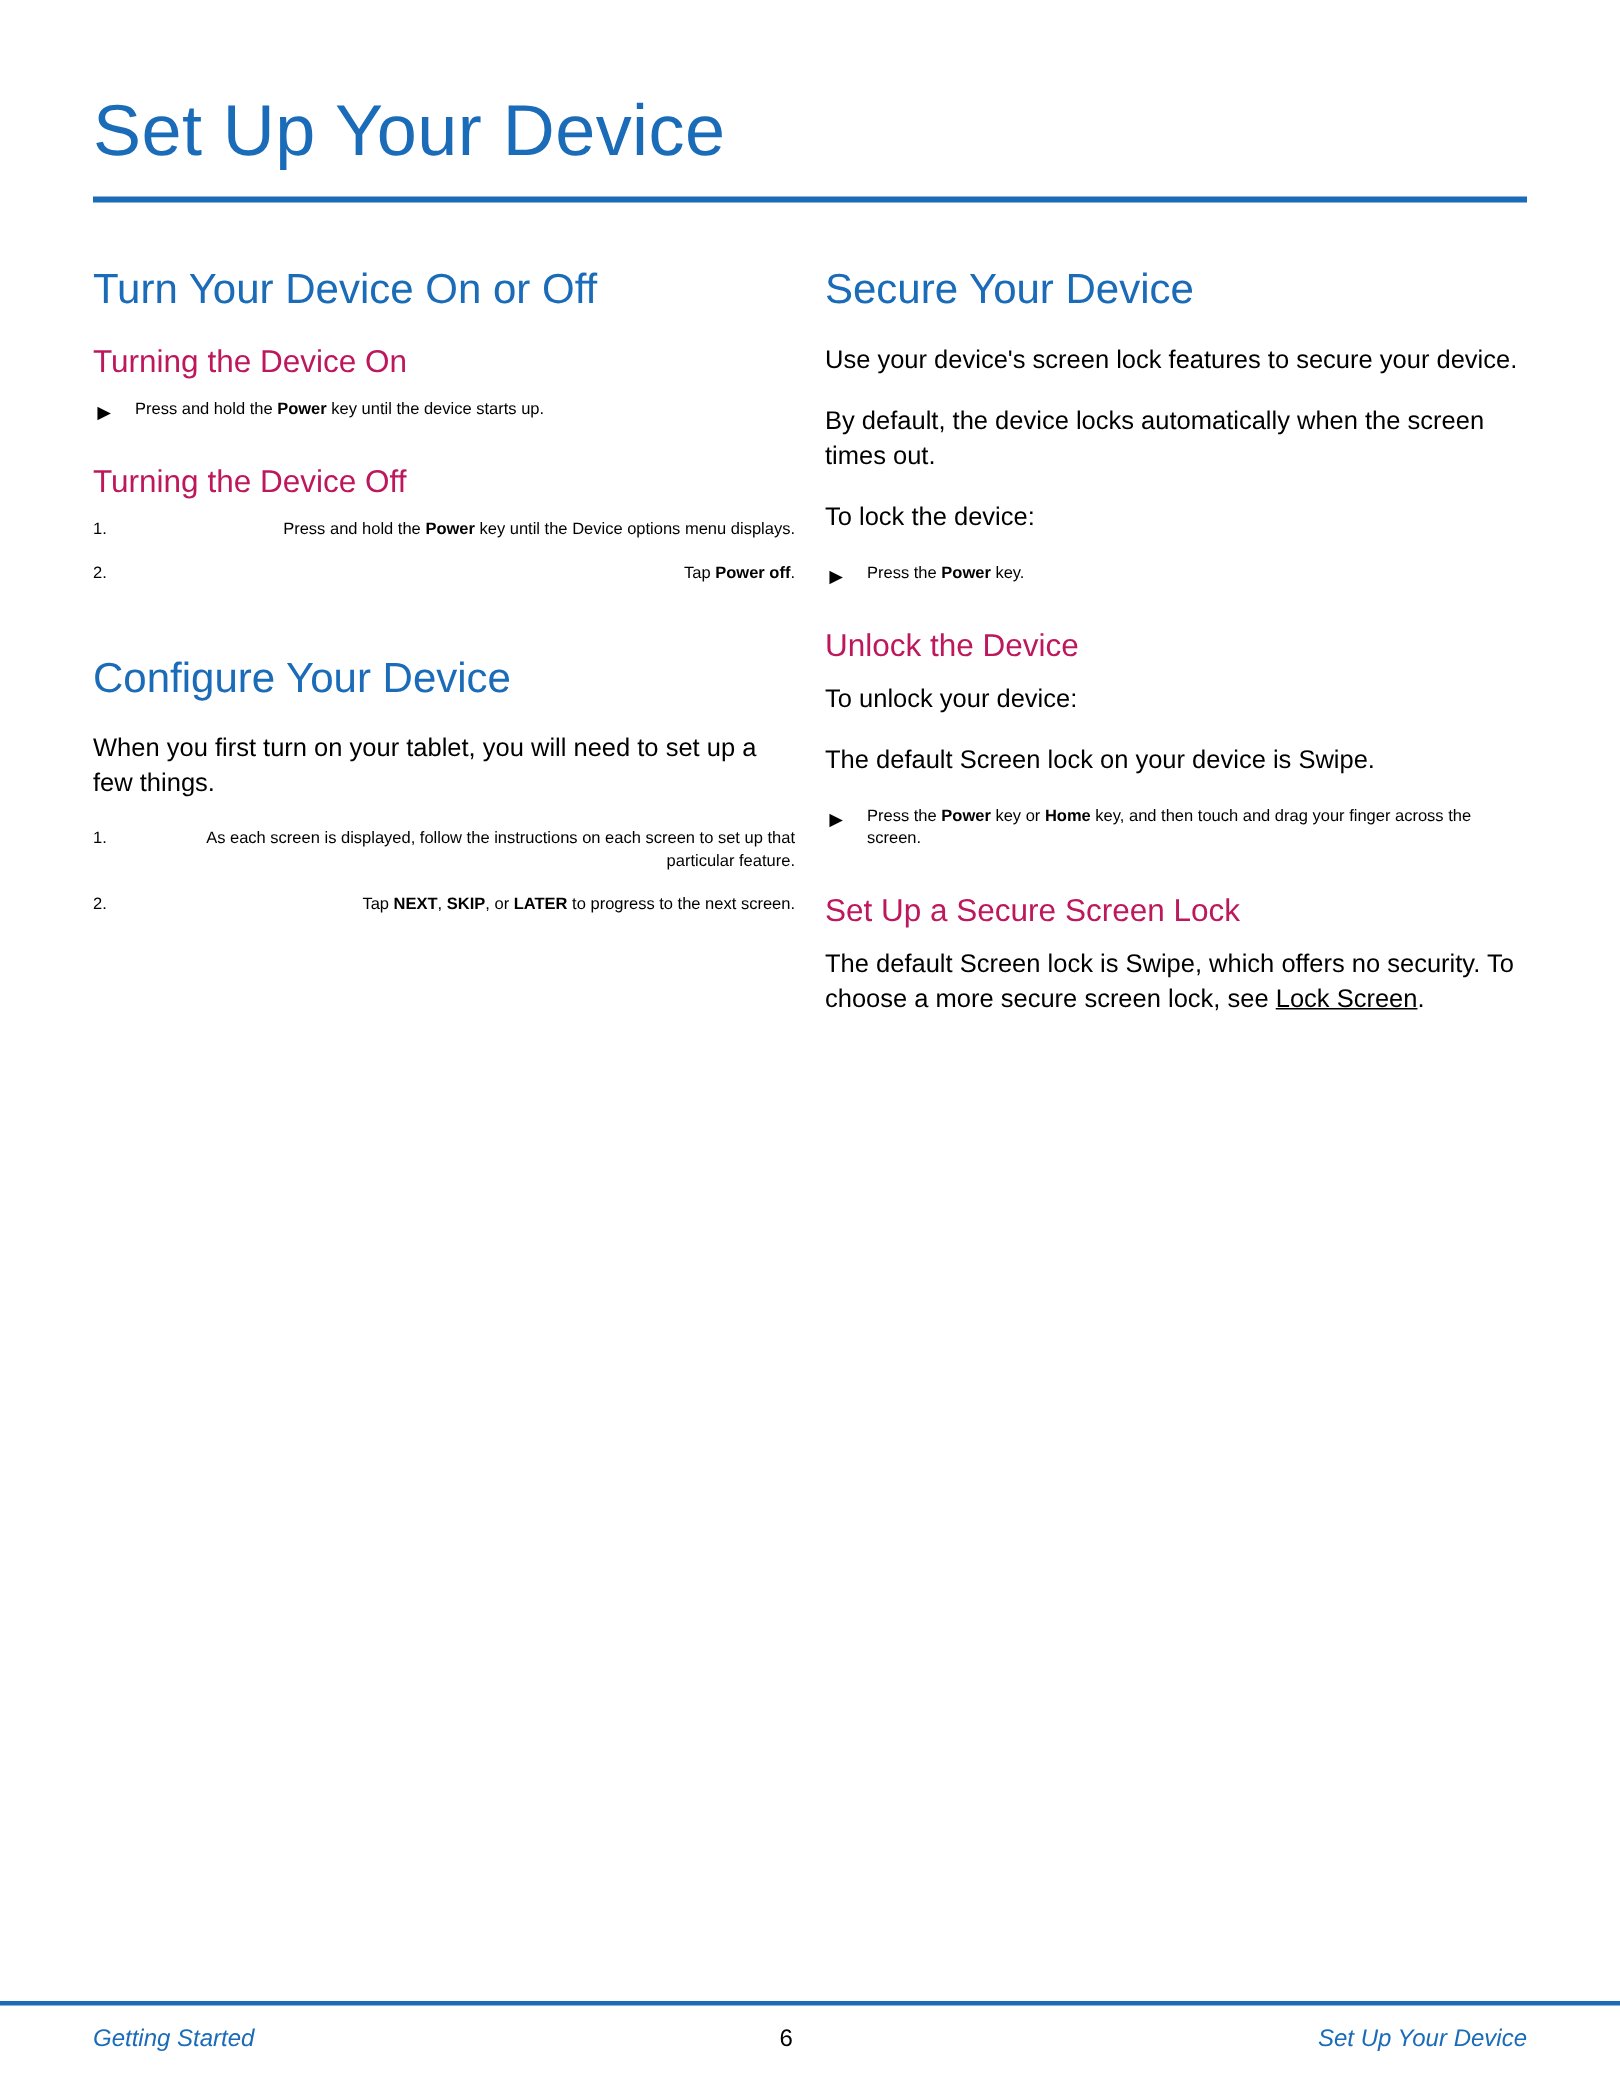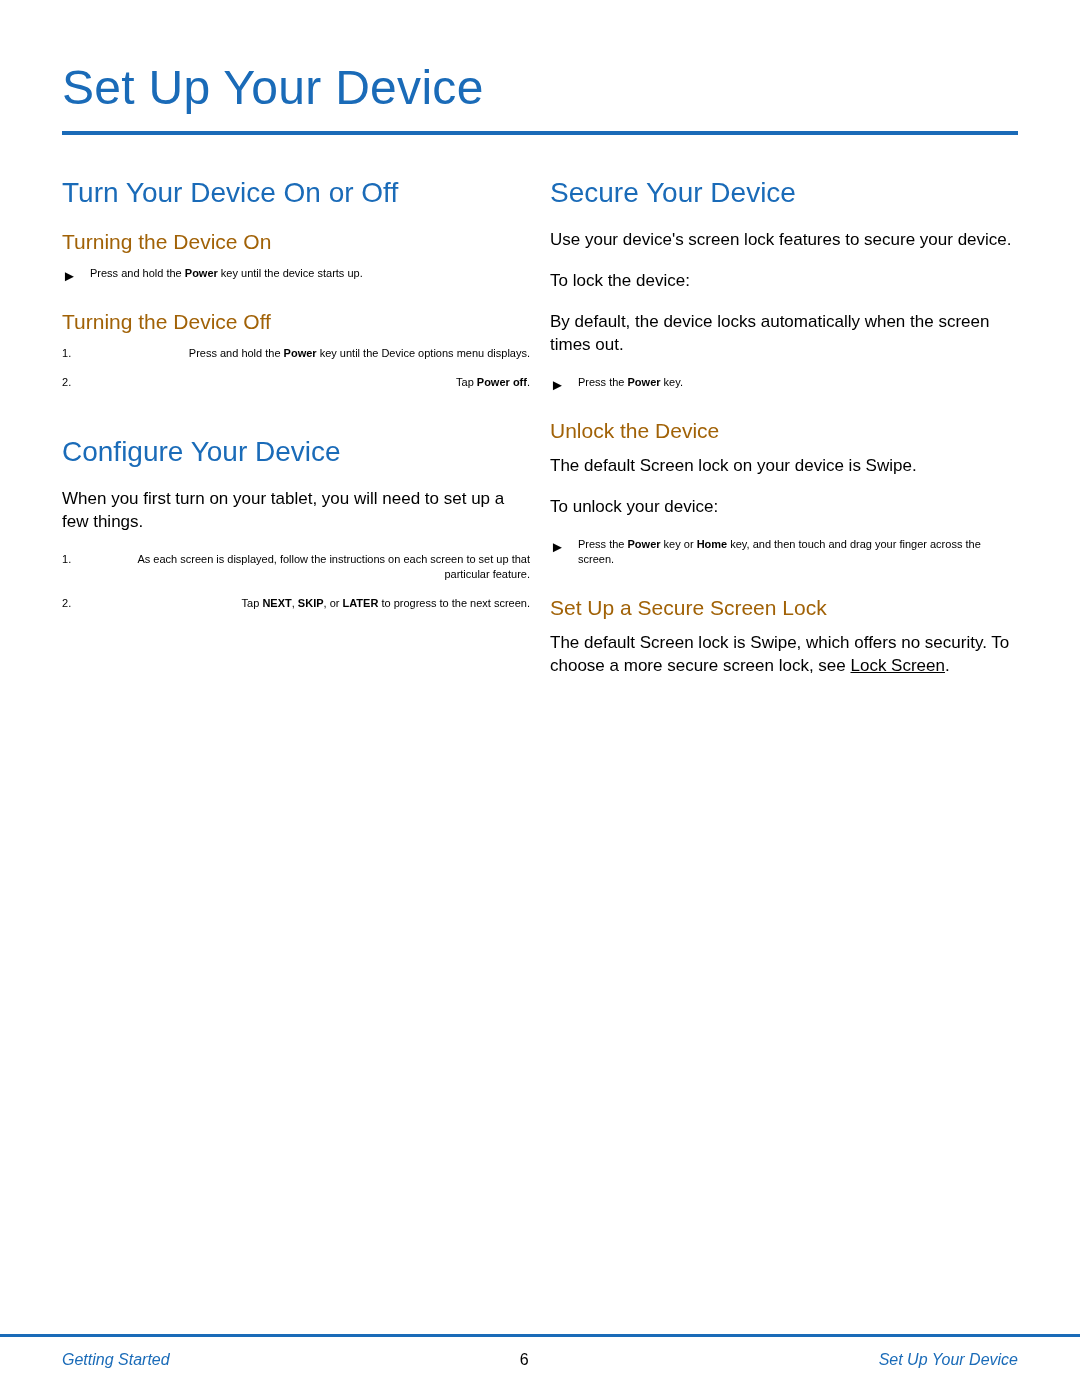--- a/index.html
+++ b/index.html
@@ -37,21 +37,21 @@
     .h2 {
       font-size: 28px;
       font-weight: 400;
       color: #1a6bb8;
       margin-bottom: 20px;
       line-height: 1.15;
     }
     .h3 {
       font-size: 21px;
       font-weight: 400;
-      color: #a16207;
+      color: #be185d;
       margin-bottom: 12px;
       margin-top: 4px;
       line-height: 1.2;
     }
     .para {
       font-size: 17px;
       line-height: 1.35;
       margin-bottom: 18px;
     }
     .list {
@@ -146,31 +146,31 @@
         <li>
           <span>Tap </span><b>NEXT</b><span>, </span><b>SKIP</b><span>, or </span><b>LATER</b><span> to progress to the next screen.</span>
         </li>
       </ol>
     </div>
 
     <div class="col">
       <h2 class="h2">Secure Your Device</h2>
       <p class="para">Use your device's screen lock features to secure your device.</p>
 
+      <p class="para">By default, the device locks automatically when the screen times out.</p>
       <p class="para">To lock the device:</p>
-      <p class="para">By default, the device locks automatically when the screen times out.</p>
       <ul class="list bullet">
         <li>
           <span>Press the </span><b>Power</b><span> key.</span>
         </li>
       </ul>
 
       <h3 class="h3">Unlock the Device</h3>
+      <p class="para">To unlock your device:</p>
       <p class="para">The default Screen lock on your device is Swipe.</p>
-      <p class="para">To unlock your device:</p>
       <ul class="list bullet">
         <li>
           <span>Press the </span><b>Power</b><span> key or </span><b>Home</b><span> key, and then touch and drag your finger across the screen.</span>
         </li>
       </ul>
 
       <h3 class="h3">Set Up a Secure Screen Lock</h3>
       <p class="para">
         <span>The default Screen lock is Swipe, which offers no security. To choose a more secure screen lock, see </span><span class="underline">Lock Screen</span><span>.</span>
       </p>

